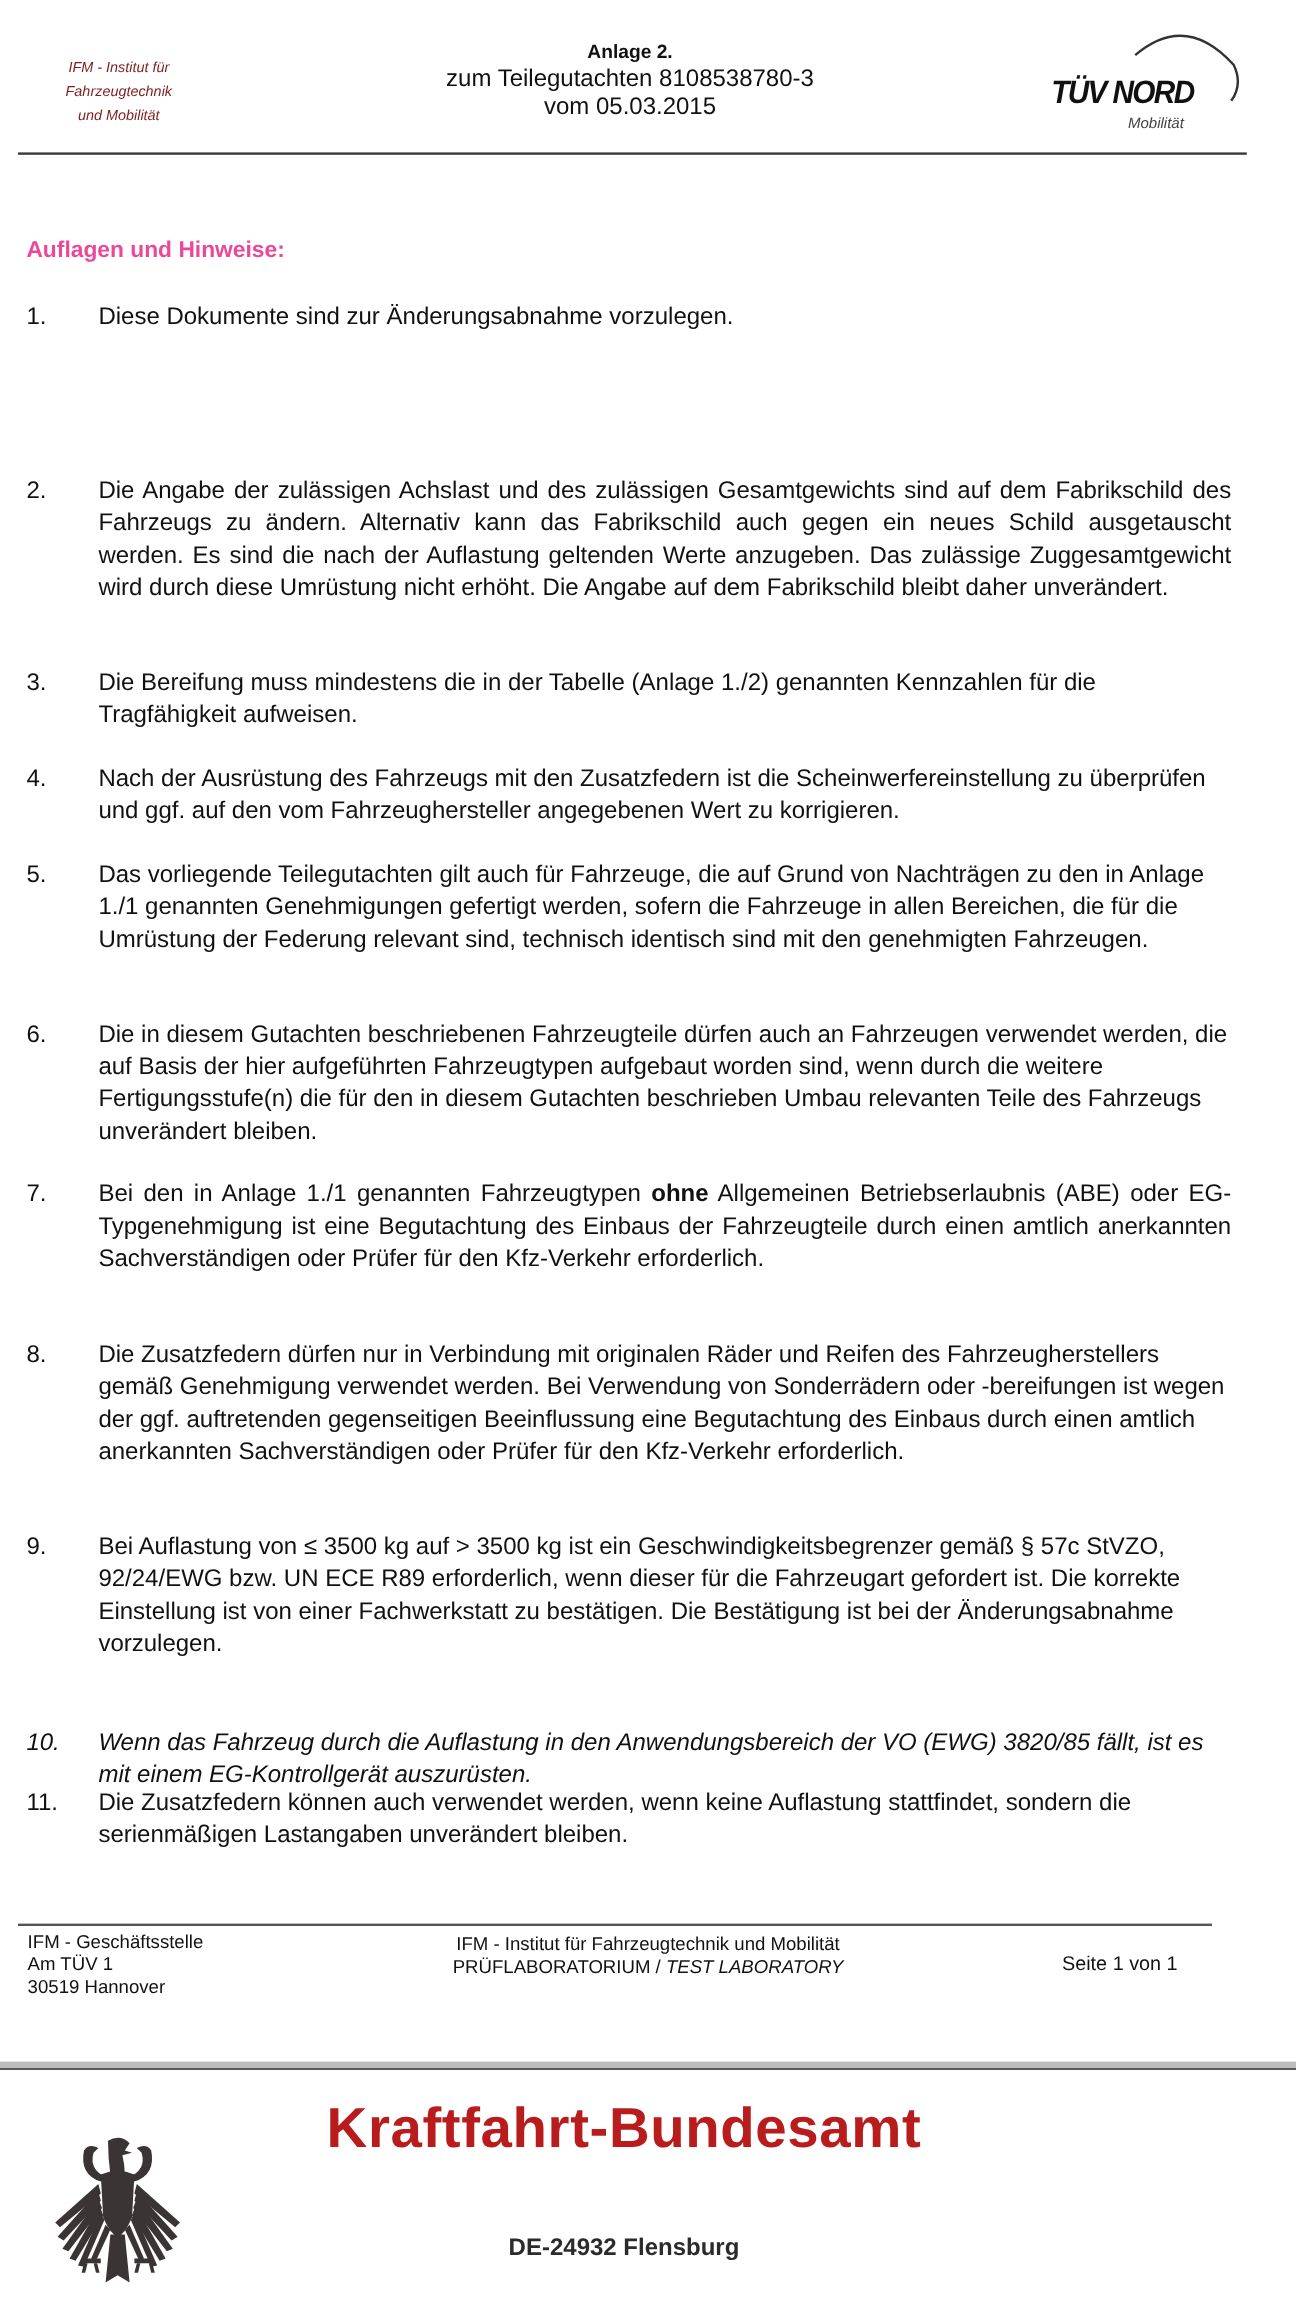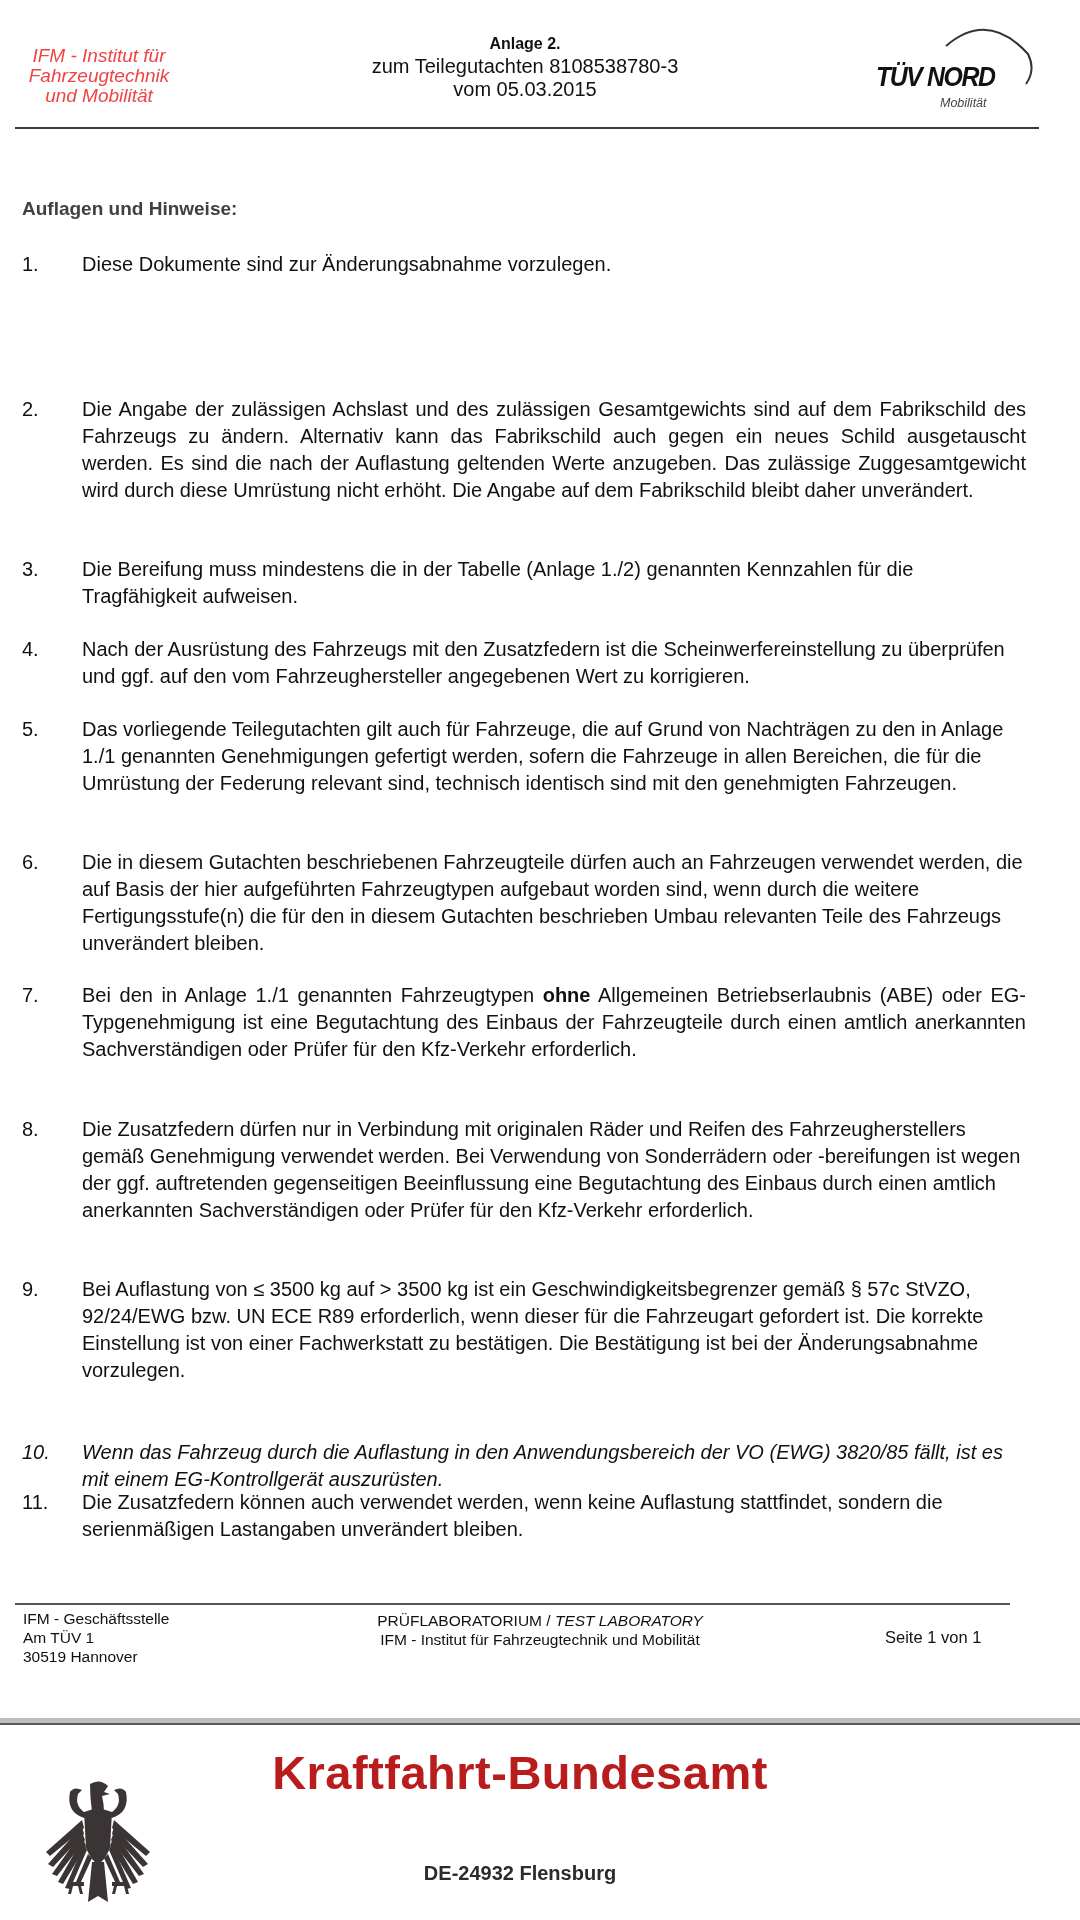--- a/index.html
+++ b/index.html
@@ -5,21 +5,21 @@
   html, body { margin: 0; padding: 0; background: #ffffff; }
   body {
     width: 1080px; height: 1920px; position: relative; overflow: hidden;
     font-family: "Liberation Sans", sans-serif; color: #111;
   }
   .abs { position: absolute; }
 
   
   .hdr-left {
     left: 14px; top: 46px; width: 170px; text-align: center;
-    font-style: italic; font-size: 19px; line-height: 20px; color: #ef4444;
+    font-style: italic; font-size: 12px; line-height: 20px; color: #7f1d1d;
   }
   .hdr-center {
     left: 300px; top: 32px; width: 450px; text-align: center;
     font-size: 20px; line-height: 23px; color: #111;
   }
   .hdr-center .title { font-weight: bold; font-size: 16px; }
   .tuv-logo { left: 868px; top: 16px; width: 170px; height: 100px; }
   .tuv-logo .brand {
     position: absolute; left: 8px; top: 46px; font-weight: 900; font-style: italic;
     font-size: 27px; letter-spacing: -1.5px; color: #111; transform: scaleX(0.92);
@@ -29,21 +29,21 @@
     position: absolute; left: 72px; top: 80px; font-style: italic; font-size: 12.5px;
     color: #444;
   }
   .tuv-logo svg { position: absolute; left: 0; top: 0; }
   .hdr-rule {
     left: 15px; top: 127px; width: 1024px; height: 2px; background: #3a3a3a;
   }
 
   
   .heading {
-    left: 22px; top: 198px; font-size: 19px; font-weight: bold; color: #404040;
+    left: 22px; top: 198px; font-size: 19px; font-weight: bold; color: #ec4899;
   }
   .item { left: 22px; width: 1004px; font-size: 20px; line-height: 27px; color: #111; }
   .item .num { position: absolute; left: 0; top: 0; width: 50px; }
   .item .txt { margin-left: 60px; }
   .item .txt.just { text-align: justify; }
   .item p { margin: 0; }
   .item p + p { margin-top: 11px; }
 
   
   .ftr-rule { left: 15px; top: 1603px; width: 995px; height: 2px; background: #555; }
@@ -175,22 +175,22 @@
 
 <div class="abs ftr-rule"></div>
 
 <div class="abs ftr-left">
   <div>IFM - Geschäftsstelle</div>
   <div>Am TÜV 1</div>
   <div>30519 Hannover</div>
 </div>
 
 <div class="abs ftr-center">
+  <div>IFM - Institut für Fahrzeugtechnik und Mobilität</div>
   <div><span>PRÜFLABORATORIUM / </span><i>TEST LABORATORY</i></div>
-  <div>IFM - Institut für Fahrzeugtechnik und Mobilität</div>
 </div>
 
 <div class="abs ftr-right">Seite 1 von 1</div>
 
 <div class="abs kba-band"></div>
 
 <div class="abs eagle">
   <svg width="120" height="128" viewBox="0 0 120 128">
     <g fill="#3a3434">
 

